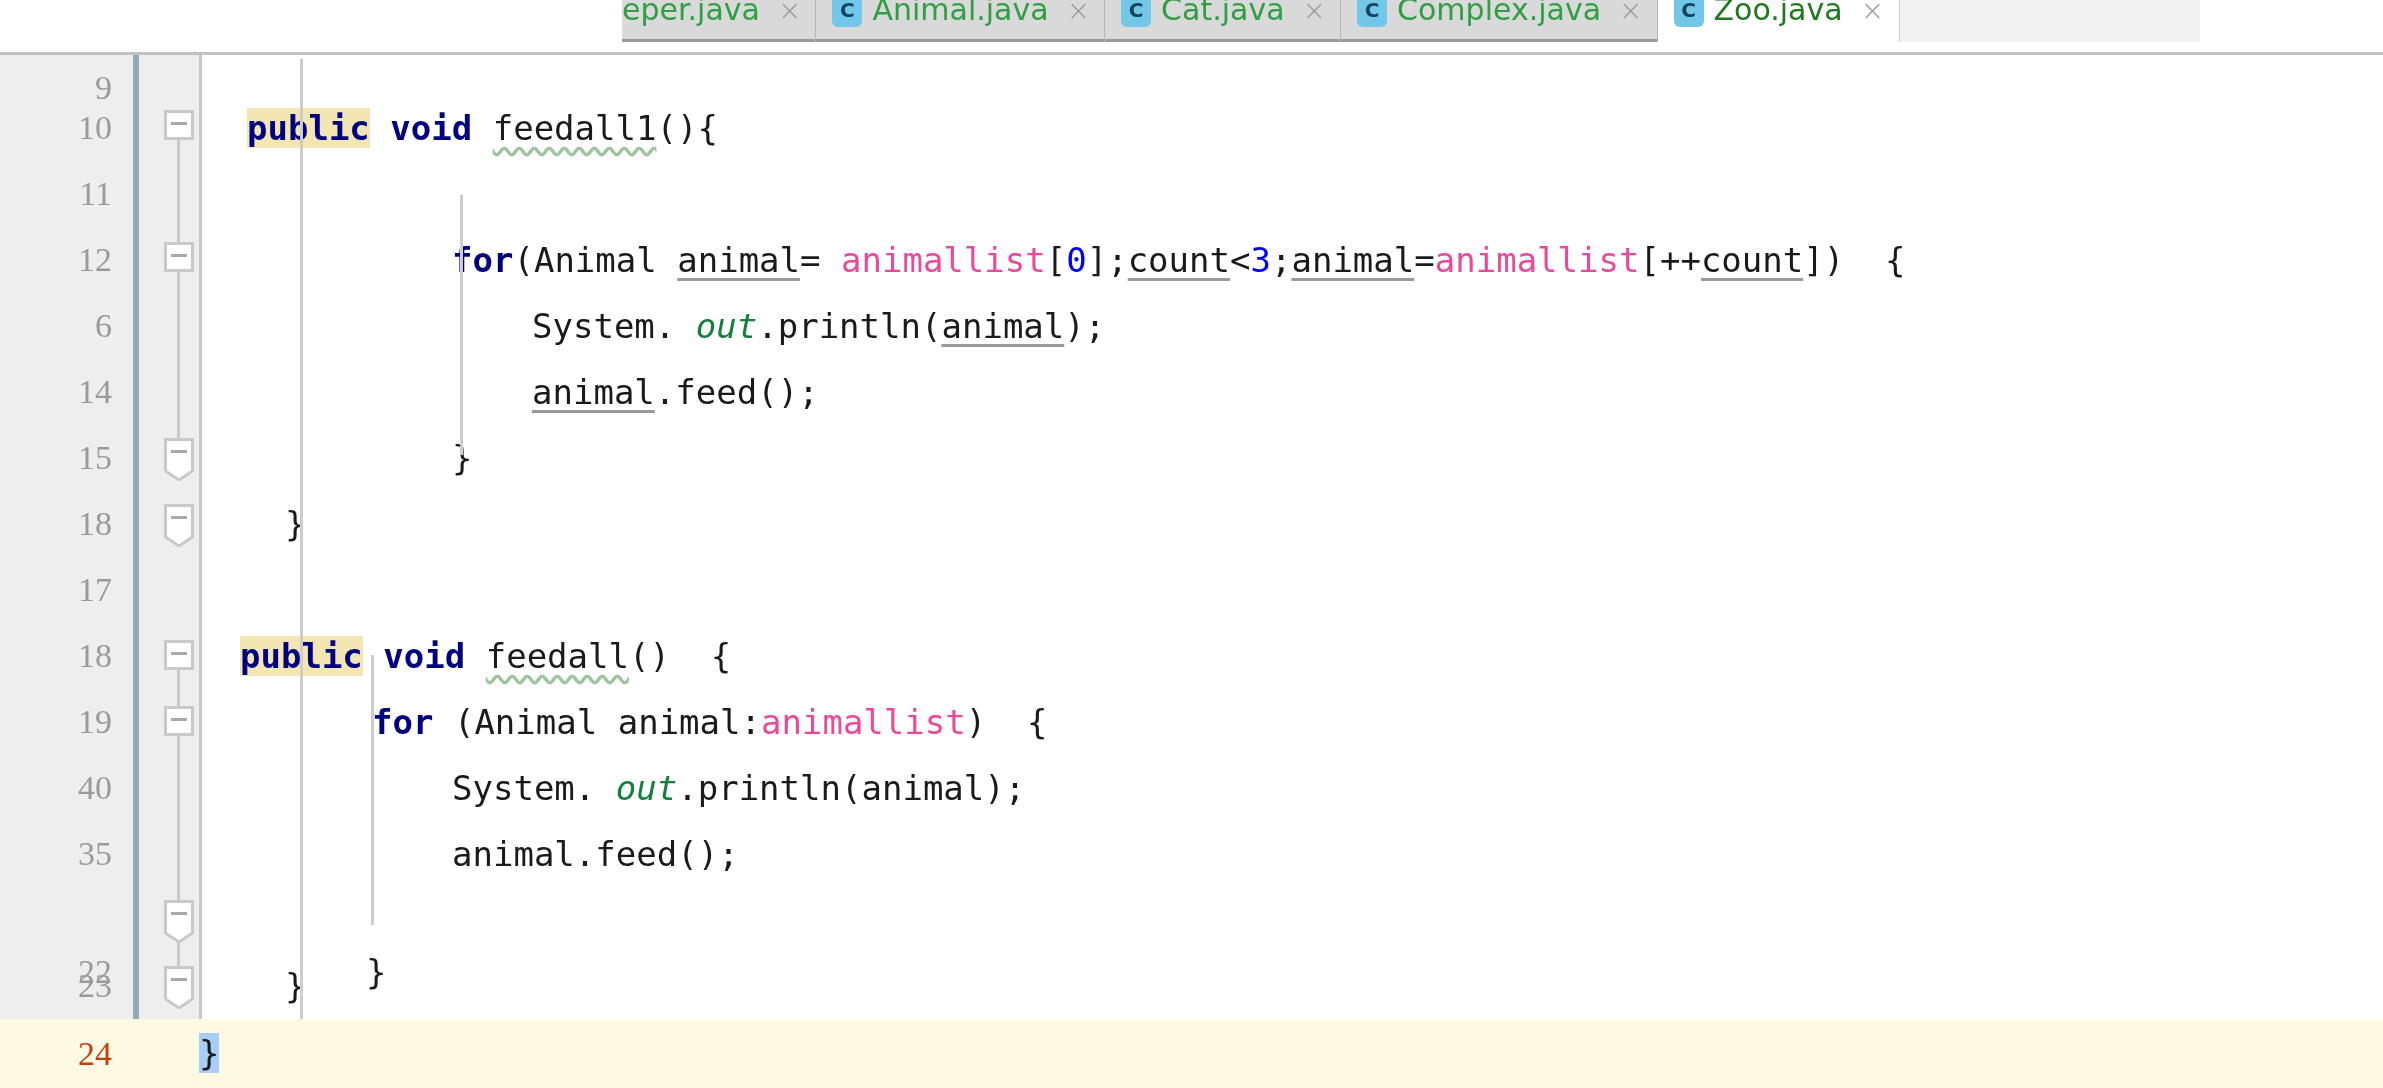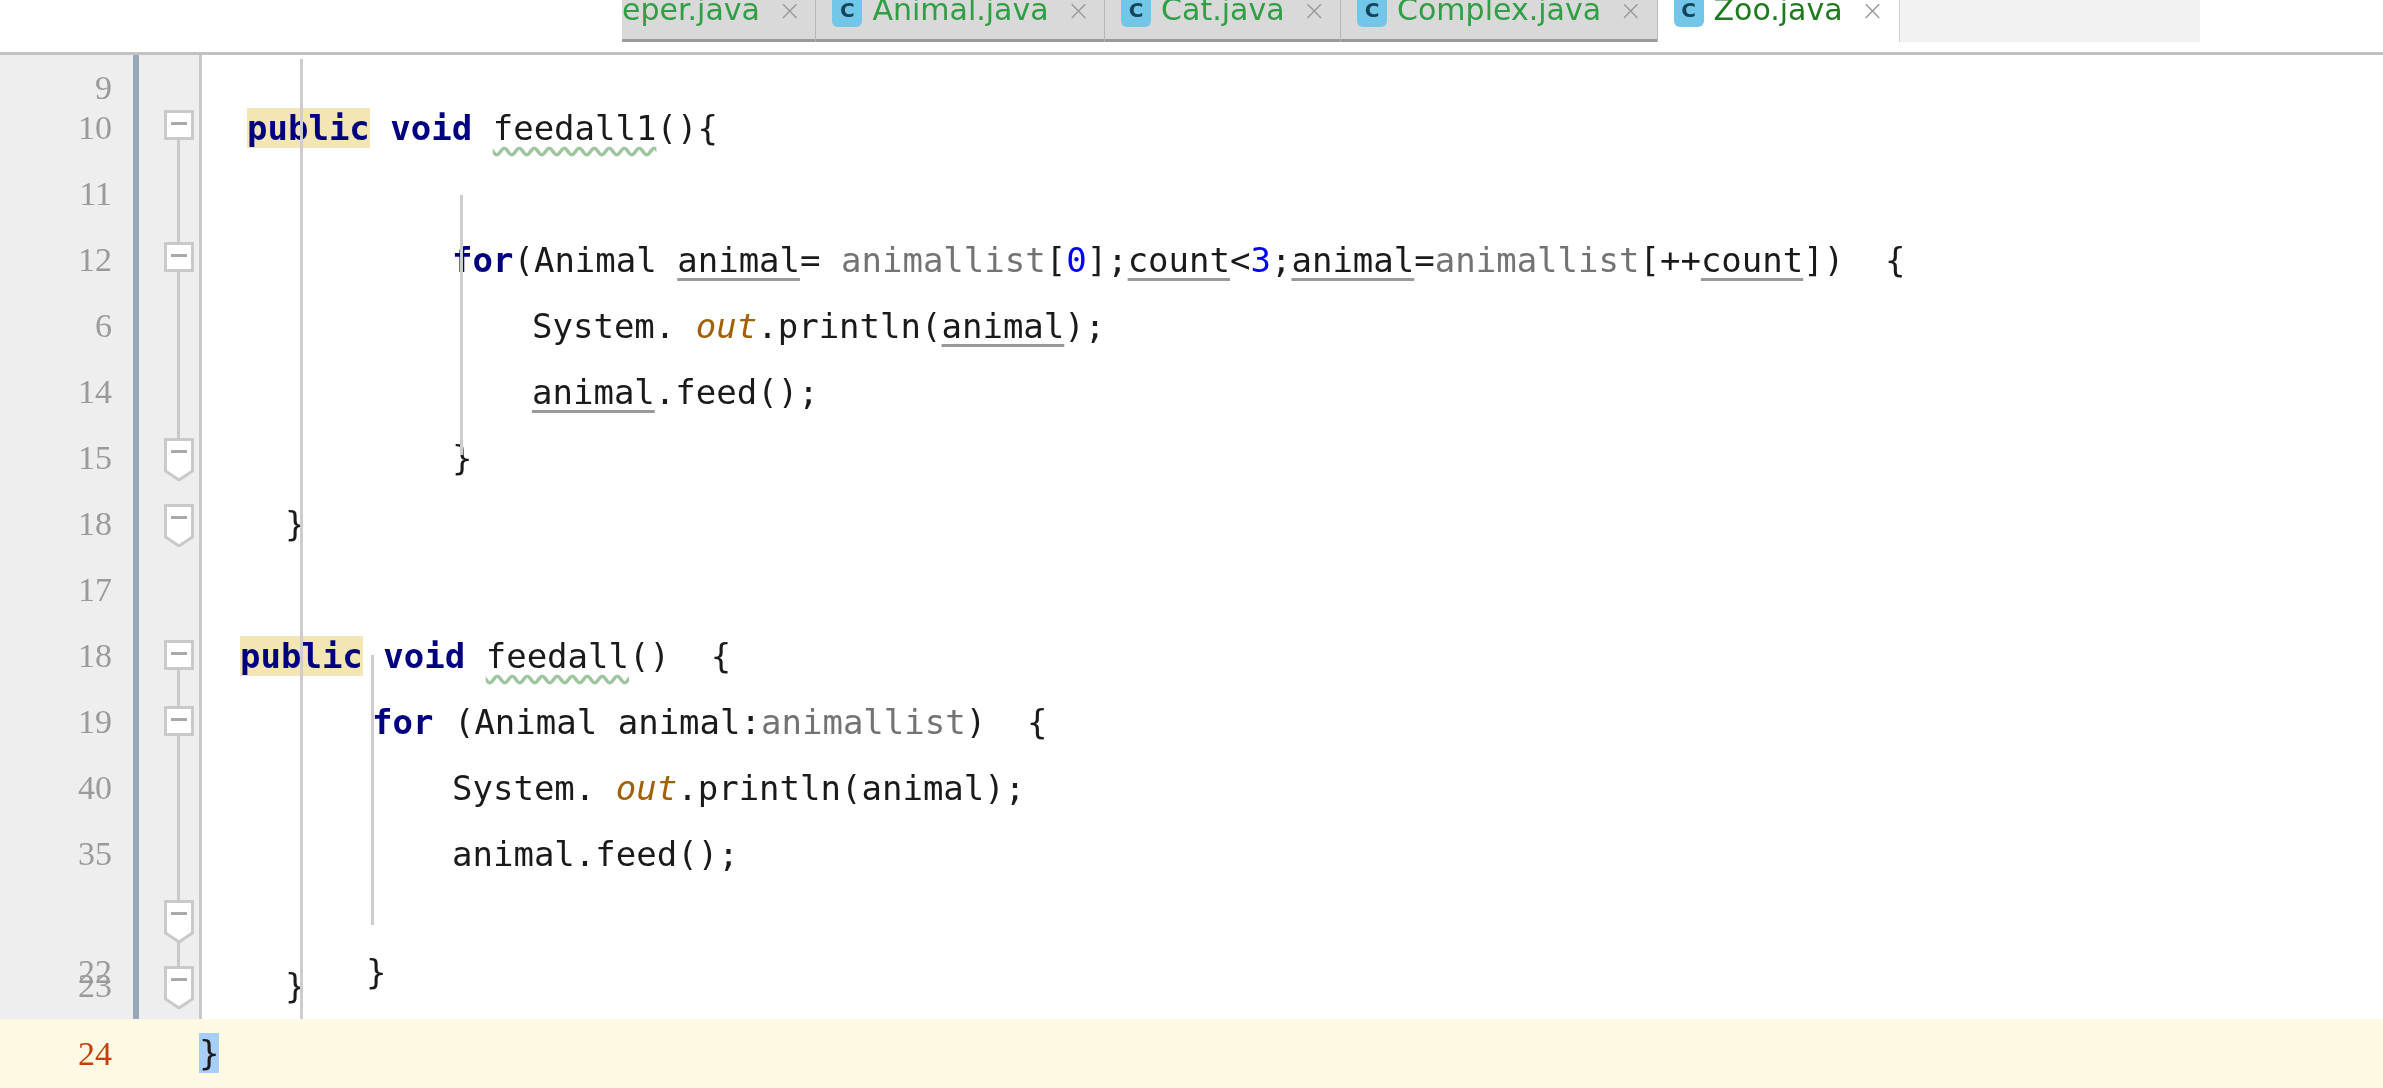--- a/index.html
+++ b/index.html
@@ -103,22 +103,22 @@
     font-size:34px;color:#1a1a1a;
     white-space:pre;
   }
   .row.caretline{background:#fdf9e3;}
   .row.caretline .num{color:#c2410c;}
 
   
   .kw{color:#000080;font-weight:bold;}
   .kwhl{color:#000080;font-weight:bold;background:#f3e6b3;}
   .num-lit{color:#0000ff;}
-  .fieldp{color:#737373;}
-  .staticf{color:#a16207;font-style:italic;text-align:center;}
+  .fieldp{color:#ec4899;}
+  .staticf{color:#15803d;font-style:italic;text-align:center;}
   .localu{text-decoration:underline;text-decoration-color:#9a9a9a;text-underline-offset:6px;}
   .warnsq{
     text-decoration:underline;
     text-decoration-style:wavy;
     text-decoration-color:#9fc59f;
     text-underline-offset:7px;
   }
   .bracehl{background:#a9d2f5;}
   .selbrace{background:#a6cef7;}
 

